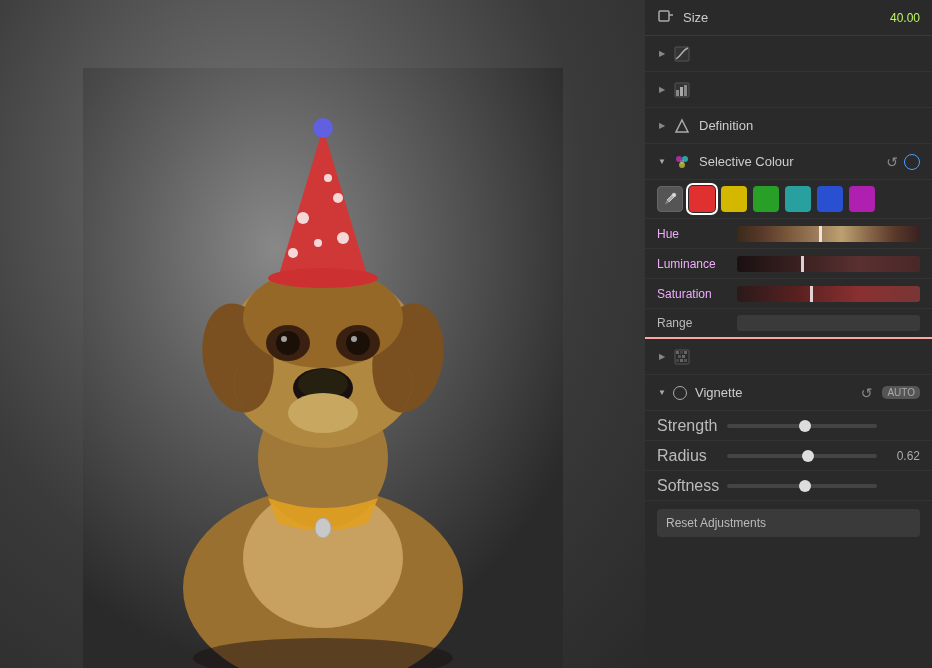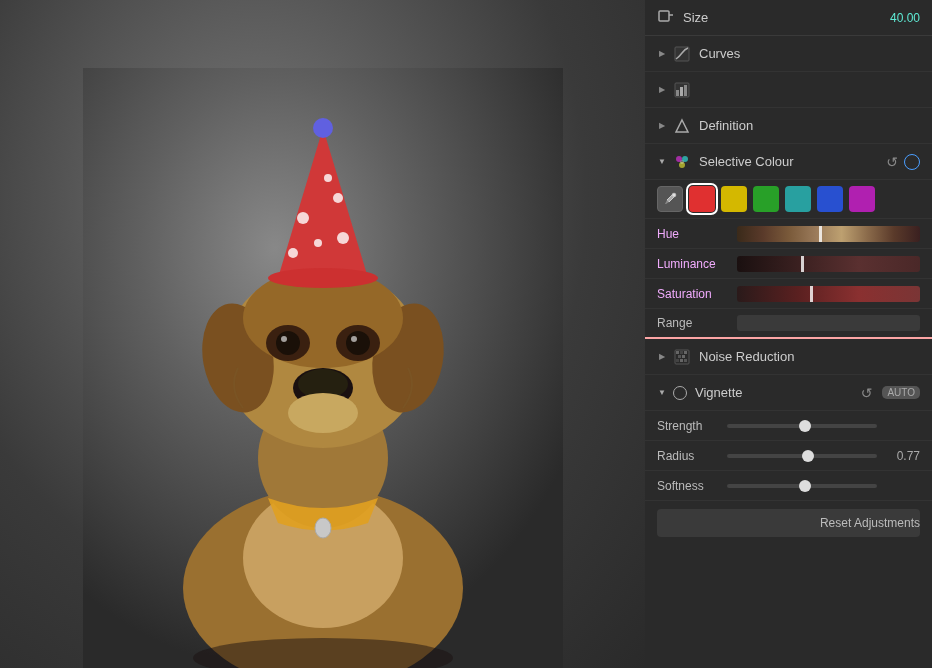--- a/index.html
+++ b/index.html
@@ -100,21 +100,21 @@
     }
 
     .row-label {
       flex: 1;
       color: #ccc;
       font-size: 13px;
       font-weight: 400;
     }
 
     .row-value {
-      color: #5eead4;
+      color: #bef264;
       font-size: 12px;
       margin-left: auto;
     }
 
     
     .selective-colour-header {
       display: flex;
       align-items: center;
       padding: 0 12px;
       height: 36px;
@@ -273,21 +273,21 @@
       align-items: center;
       padding: 0 12px;
       height: 30px;
       border-bottom: 1px solid #333;
       background: #2a2a2a;
       flex-shrink: 0;
     }
     .vignette-slider-label {
       width: 70px;
       color: #bbb;
-      font-size: 12px;
+      font-size: 16px;
       flex-shrink: 0;
     }
     .vignette-track {
       flex: 1;
       height: 4px;
       background: #444;
       border-radius: 2px;
       position: relative;
     }
     .vignette-thumb {
@@ -308,24 +308,24 @@
     }
 
     
     .reset-btn {
       margin: 8px 12px;
       background: #3a3a3a;
       border: none;
       border-radius: 4px;
       color: #bbb;
       font-size: 12px;
-      padding: 7px 0;
+      padding: 7px 9px;
       width: calc(100% - 24px);
       cursor: pointer;
-      text-align: right;
+      text-align: left;
       flex-shrink: 0;
     }
 
     
     .collapsed-row {
       display: flex;
       align-items: center;
       padding: 0 12px;
       height: 36px;
       border-bottom: 1px solid #333;
@@ -422,21 +422,20 @@
 
 
   <div class="panel-row">
     <div class="chevron chevron-right"></div>
     <div class="row-icon">
       <svg width="16" height="16" viewBox="0 0 16 16">
         <rect x="1" y="1" width="14" height="14" stroke="#555" stroke-width="1" fill="#333" rx="1"></rect>
         <path d="M2 13 Q5 11 8 7 Q11 3 14 2" stroke="#aaa" stroke-width="1.5" fill="none"></path>
       </svg>
     </div>
-    <span class="row-label">Curves</span>
   </div>
 
   <div class="panel-row">
     <div class="chevron chevron-right"></div>
     <div class="row-icon">
       <svg width="16" height="16" viewBox="0 0 16 16">
         <rect x="1" y="1" width="14" height="14" stroke="#555" stroke-width="1" fill="#333" rx="1"></rect>
         <rect x="2" y="8" width="3" height="6" fill="#888"></rect>
         <rect x="6" y="5" width="3" height="9" fill="#aaa"></rect>
         <rect x="10" y="3" width="3" height="11" fill="#888"></rect>
@@ -521,21 +520,20 @@
         <rect x="2" y="2" width="3" height="3" fill="#666"></rect>
         <rect x="6" y="2" width="3" height="3" fill="#444"></rect>
         <rect x="10" y="2" width="3" height="3" fill="#666"></rect>
         <rect x="4" y="6" width="3" height="3" fill="#555"></rect>
         <rect x="8" y="6" width="3" height="3" fill="#666"></rect>
         <rect x="2" y="10" width="3" height="3" fill="#444"></rect>
         <rect x="6" y="10" width="3" height="3" fill="#666"></rect>
         <rect x="10" y="10" width="3" height="3" fill="#555"></rect>
       </svg>
     </div>
-    <span class="row-label">Noise Reduction</span>
   </div>
 
 
   <div class="vignette-header">
     <div class="chevron chevron-down"></div>
     <div class="vignette-circle"></div>
     <span class="row-label">Vignette</span>
     <div class="sc-actions">
       <span class="sc-reset">↺</span>
       <span class="auto-badge">AUTO</span>
@@ -548,21 +546,21 @@
       <div class="vignette-thumb" style="left: 48%;"></div>
     </div>
     <span class="vignette-value"></span>
   </div>
 
   <div class="vignette-slider-row">
     <span class="vignette-slider-label">Radius</span>
     <div class="vignette-track">
       <div class="vignette-thumb" style="left: 50%;"></div>
     </div>
-    <span class="vignette-value">0.77</span>
+    <span class="vignette-value">0.62</span>
   </div>
 
   <div class="vignette-slider-row">
     <span class="vignette-slider-label">Softness</span>
     <div class="vignette-track">
       <div class="vignette-thumb" style="left: 48%;"></div>
     </div>
     <span class="vignette-value"></span>
   </div>
 

